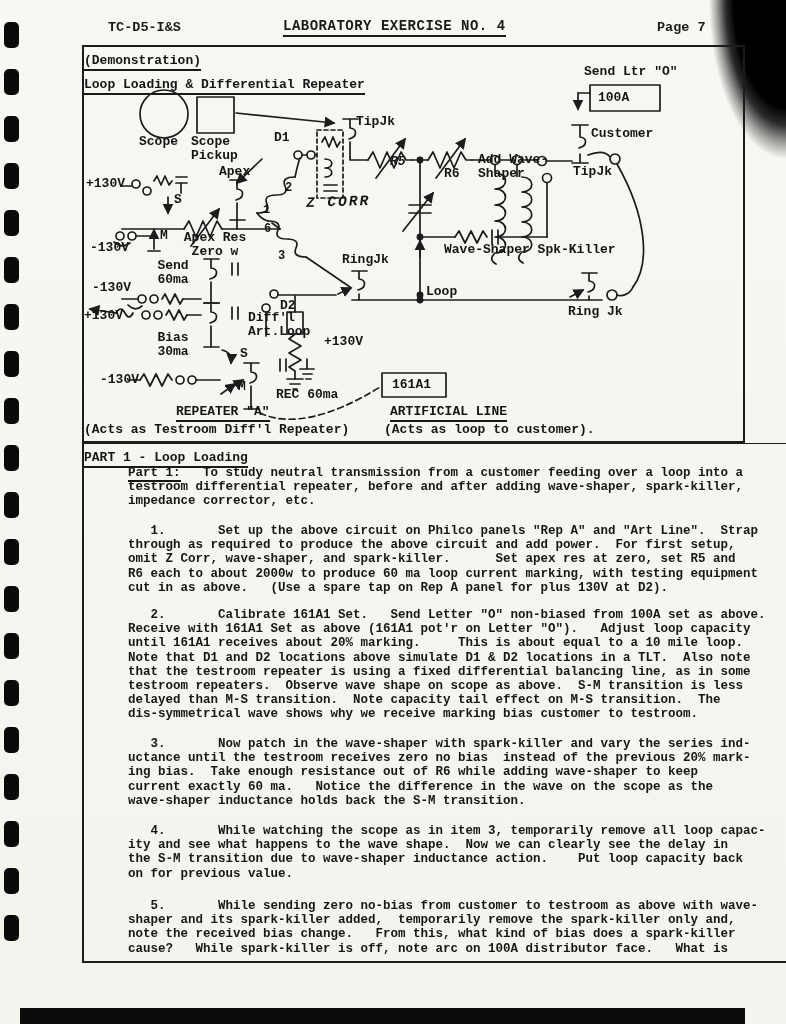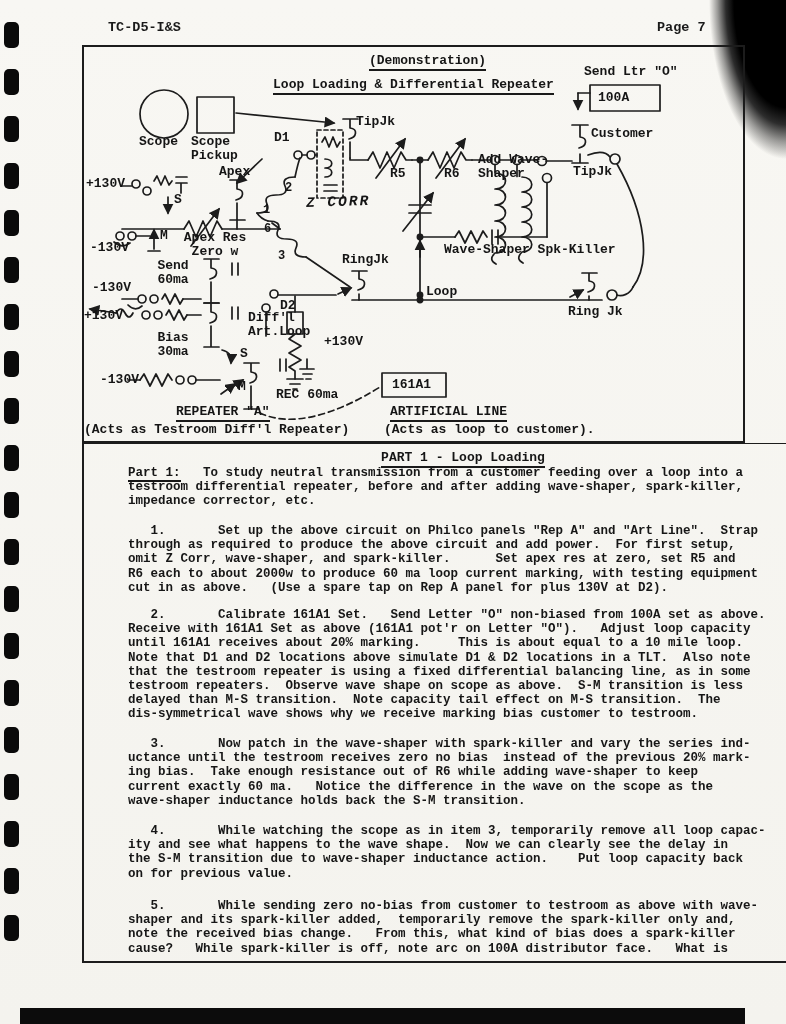--- a/index.html
+++ b/index.html
@@ -8,21 +8,21 @@
   .abs{position:absolute;}
   .hdr{font:700 13.5px "Liberation Mono",monospace;white-space:pre;}
   .hdr-title{font:700 14px "Liberation Mono",monospace;letter-spacing:.5px;}
   .ul{border-bottom:2px solid #1a1a1a;padding-bottom:1px;}
   .hole{position:absolute;left:4px;width:15px;height:26px;background:#0a0a0a;border-radius:5px;}
   .corner-curl{position:absolute;top:0;right:0;width:80px;height:215px;
      background:radial-gradient(130% 100% at 100% 0%, #000 50%, #2c2c2c 58%, rgba(40,40,40,.45) 66%, rgba(60,60,60,0) 74%);}
   .bottom-bar{position:absolute;left:20px;top:1008px;width:725px;height:16px;background:#0c0c0c;}
   .dbox{position:absolute;left:82px;top:45px;width:663px;height:398px;border:2px solid #1c1c1c;box-sizing:border-box;}
   .tbox{position:absolute;left:82px;top:443px;width:734px;height:520px;border:2px solid #1c1c1c;border-top:1.5px solid #1c1c1c;box-sizing:border-box;}
-  .center-row{position:absolute;left:0;right:0;text-align:center;padding-left:28px;}
+  .center-row{position:absolute;left:0;right:0;}
   .dlabel{position:absolute;font:700 13px "Liberation Mono",monospace;line-height:14px;white-space:pre;color:#151515;}
   .dlabel.small{font-size:12px;}
   .dlabel.hand{font-style:italic;font-size:14.5px;letter-spacing:2px;transform:rotate(-2deg);}
   .dlabel.ctr{text-align:center;}
   .para{position:absolute;left:8px;font:700 12.5px "Liberation Mono",monospace;line-height:14.2px;white-space:pre;color:#161616;margin-left:36px;}
   .p1lbl{border-bottom:2px solid #161616;}
 </style>
 </head>
 <body>
 
@@ -47,20 +47,21 @@
       <div class="hole" style="top: 727px;"></div>
       <div class="hole" style="top: 774px;"></div>
       <div class="hole" style="top: 821px;"></div>
       <div class="hole" style="top: 868px;"></div>
       <div class="hole" style="top: 915px;"></div>
     </div>
 
   <div class="corner-curl"></div>
 
   <span class="abs hdr" style="left:108px;top:20px;">TC-D5-I&amp;S</span>
+  <span class="abs hdr-title ul" style="left:283px;top:18px;">LABORATORY EXERCISE NO. 4</span>
   <span class="abs hdr" style="left:657px;top:20px;">Page 7</span>
 
   <div class="dbox">
 
     <div class="center-row" style="top:4px;">
       <span class="dlabel ul" style="position:static;">(Demonstration)</span>
     </div>
     <div class="center-row" style="top:28px;right:28px;">
       <span class="dlabel ul" style="position:static;">Loop Loading &amp; Differential Repeater</span>
     </div>
@@ -257,21 +258,21 @@
     <span class="dlabel" style="left:514px;top:44px;">100A</span>
     <span class="dlabel" style="left:507px;top:80px;">Customer</span>
     <span class="dlabel" style="left:55px;top:88px;">Scope</span>
     <span class="dlabel" style="left:107px;top:88px;">Scope
 Pickup</span>
     <span class="dlabel" style="left:190px;top:84px;">D1</span>
     <span class="dlabel" style="left:272px;top:68px;">TipJk</span>
     <span class="dlabel" style="left:489px;top:118px;">TipJk</span>
     <span class="dlabel" style="left:394px;top:74px;margin-top:32px;">Add Wave-
 Shaper</span>
-    <span class="dlabel" style="left:306px;top:120px;">R5</span>
+    <span class="dlabel" style="left:306px;top:108px;font-style:italic;">R5</span>
     <span class="dlabel" style="left:360px;top:120px;">R6</span>
     <span class="dlabel hand" style="left:222px;top:148px;">Z CORR</span>
     <span class="dlabel" style="left:135px;top:118px;">Apex</span>
     <span class="dlabel ctr" style="left:96px;top:184px;width:70px;">Apex Res
 Zero w</span>
     <span class="dlabel" style="left:2px;top:130px;">+130V</span>
     <span class="dlabel" style="left:90px;top:146px;">S</span>
     <span class="dlabel" style="left:76px;top:182px;">M</span>
     <span class="dlabel" style="left:6px;top:194px;">-130V</span>
     <span class="dlabel ctr" style="left:68px;top:212px;width:42px;">Send

